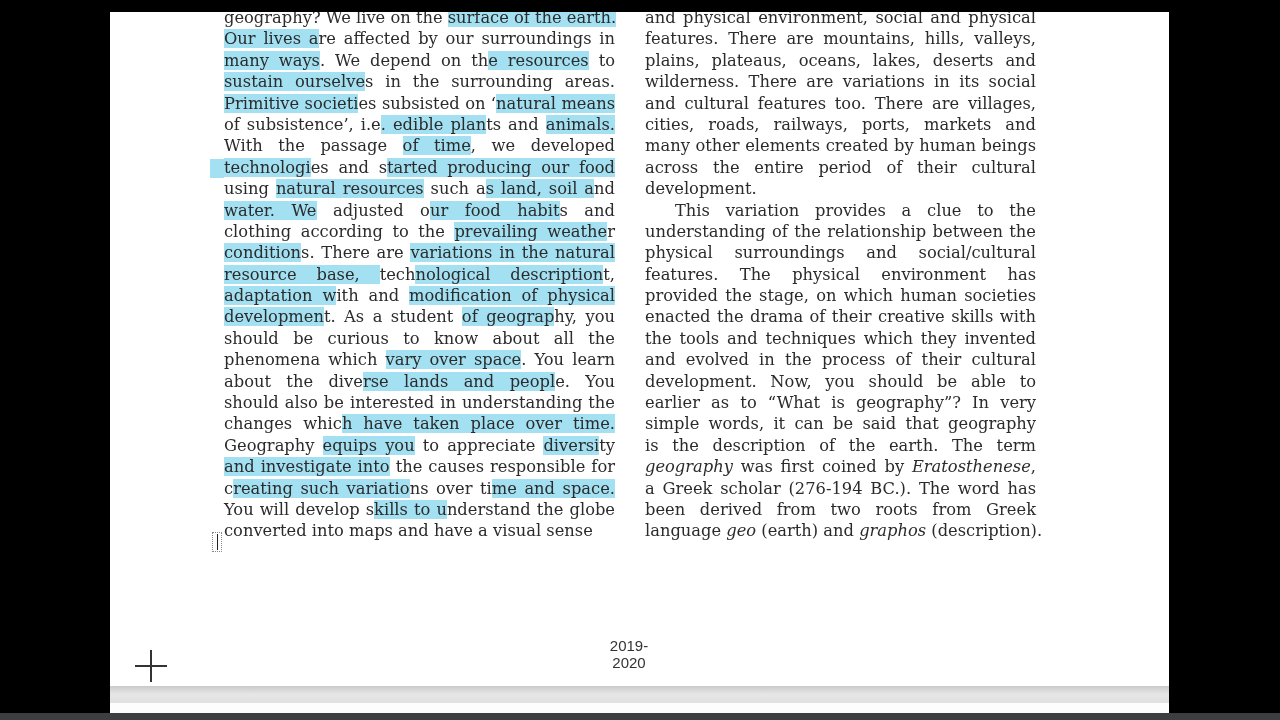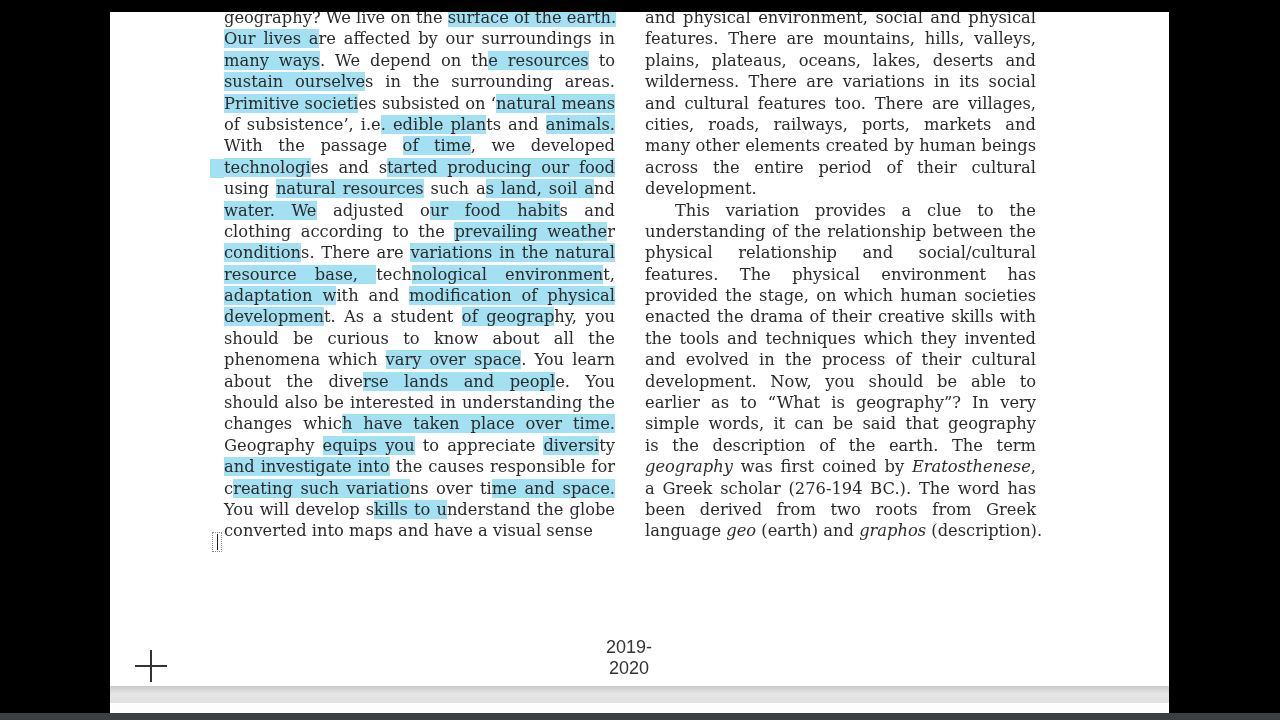--- a/index.html
+++ b/index.html
@@ -38,21 +38,21 @@
   .line.indent { padding-left: 30px; }
   .hl { background: #a3e0f2; }
   .it { font-style: italic; }
   .line.ext-left { position: relative; }
   .line.ext-left::before {
     content: ""; position: absolute; left: -14px; top: 2px; width: 14px; height: 19px;
     background: #a3e0f2;
   }
   .footer-year {
     position: absolute; left: 487px; top: 625px; width: 64px; text-align: center;
-    font-family: "Liberation Sans", sans-serif; font-size: 18px; color: #333333;
+    font-family: "Liberation Sans", sans-serif; font-size: 15px; color: #333333;
   }
   .crop-mark { position: absolute; left: 25px; top: 638px; width: 32px; height: 32px; }
   .crop-mark::before { content: ""; position: absolute; left: 15px; top: 0; width: 1.5px; height: 32px; background: #333; }
   .crop-mark::after { content: ""; position: absolute; left: 0; top: 15px; width: 32px; height: 1.5px; background: #333; }
   .cursor {
     position: absolute; left: 102px; top: 520px; width: 10px; height: 20px;
     border: 1px dotted #888; box-sizing: border-box;
   }
   .cursor::after { content: ""; position: absolute; left: 4px; top: 1px; width: 1px; height: 16px; background: #222; }
   .watermark {
@@ -72,21 +72,21 @@
       <span class="line"><span class="hl">many ways</span><span>. We depend on th</span><span class="hl">e resources</span><span> to</span></span>
       <span class="line"><span class="hl">sustain ourselve</span><span>s in the surrounding areas.</span></span>
       <span class="line"><span class="hl">Primitive societi</span><span>es subsisted on ‘</span><span class="hl">natural means</span></span>
       <span class="line"><span>of subsistence’, i.e</span><span class="hl">. edible plan</span><span>ts and </span><span class="hl">animals.</span></span>
       <span class="line"><span>With the passage </span><span class="hl">of time</span><span>, we developed</span></span>
       <span class="line ext-left"><span class="hl">technologi</span><span>es and s</span><span class="hl">tarted producing our food</span></span>
       <span class="line"><span>using </span><span class="hl">natural resources</span><span> such a</span><span class="hl">s land, soil a</span><span>nd</span></span>
       <span class="line"><span class="hl">water. We</span><span> adjusted o</span><span class="hl">ur food habit</span><span>s and</span></span>
       <span class="line"><span>clothing according to the </span><span class="hl">prevailing weathe</span><span>r</span></span>
       <span class="line"><span class="hl">condition</span><span>s. There are </span><span class="hl">variations in the natural</span></span>
-      <span class="line"><span class="hl">resource base, </span><span>tech</span><span class="hl">nological environmen</span><span>t,</span></span>
+      <span class="line"><span class="hl">resource base, </span><span>tech</span><span class="hl">nological description</span><span>t,</span></span>
       <span class="line"><span class="hl">adaptation w</span><span>ith and </span><span class="hl">modification of physical</span></span>
       <span class="line"><span class="hl">developmen</span><span>t. As a student </span><span class="hl">of geograp</span><span>hy, you</span></span>
       <span class="line"><span>should be curious to know about all  the</span></span>
       <span class="line"><span>phenomena which </span><span class="hl">vary over space</span><span>. You learn</span></span>
       <span class="line"><span>about the dive</span><span class="hl">rse lands and peopl</span><span>e. You</span></span>
       <span class="line"><span>should also be interested in understanding the</span></span>
       <span class="line"><span>changes whic</span><span class="hl">h have taken place over time.</span></span>
       <span class="line"><span>Geography </span><span class="hl">equips you</span><span> to appreciate </span><span class="hl">diversi</span><span>ty</span></span>
       <span class="line"><span class="hl">and investigate into</span><span> the causes responsible for</span></span>
       <span class="line"><span>c</span><span class="hl">reating such variatio</span><span>ns over ti</span><span class="hl">me and space.</span></span>
@@ -98,21 +98,21 @@
       <span class="line"><span>features.  There are mountains, hills, valleys,</span></span>
       <span class="line"><span>plains, plateaus, oceans, lakes, deserts and</span></span>
       <span class="line"><span>wilderness. There are variations in its social</span></span>
       <span class="line"><span>and cultural features too. There are villages,</span></span>
       <span class="line"><span>cities, roads, railways, ports, markets and</span></span>
       <span class="line"><span>many other elements created by human beings</span></span>
       <span class="line"><span>across the entire period of their  cultural</span></span>
       <span class="line last"><span>development.</span></span>
       <span class="line indent"><span>This variation provides a clue to the</span></span>
       <span class="line"><span>understanding of the relationship between the</span></span>
-      <span class="line"><span>physical relationship and social/cultural</span></span>
+      <span class="line"><span>physical surroundings and social/cultural</span></span>
       <span class="line"><span>features. The physical environment has</span></span>
       <span class="line"><span>provided the stage, on which human societies</span></span>
       <span class="line"><span>enacted the drama of their creative skills with</span></span>
       <span class="line"><span>the tools and techniques which they invented</span></span>
       <span class="line"><span>and evolved in the process of their cultural</span></span>
       <span class="line"><span>development. Now, you should be able to</span></span>
       <span class="line"><span>earlier as to “What is geography”? In very</span></span>
       <span class="line"><span>simple words, it can be said that geography</span></span>
       <span class="line"><span>is the description of the earth. The term</span></span>
       <span class="line"><span class="it">geography</span><span> was first coined by </span><span class="it">Eratosthenese</span><span>,</span></span>

